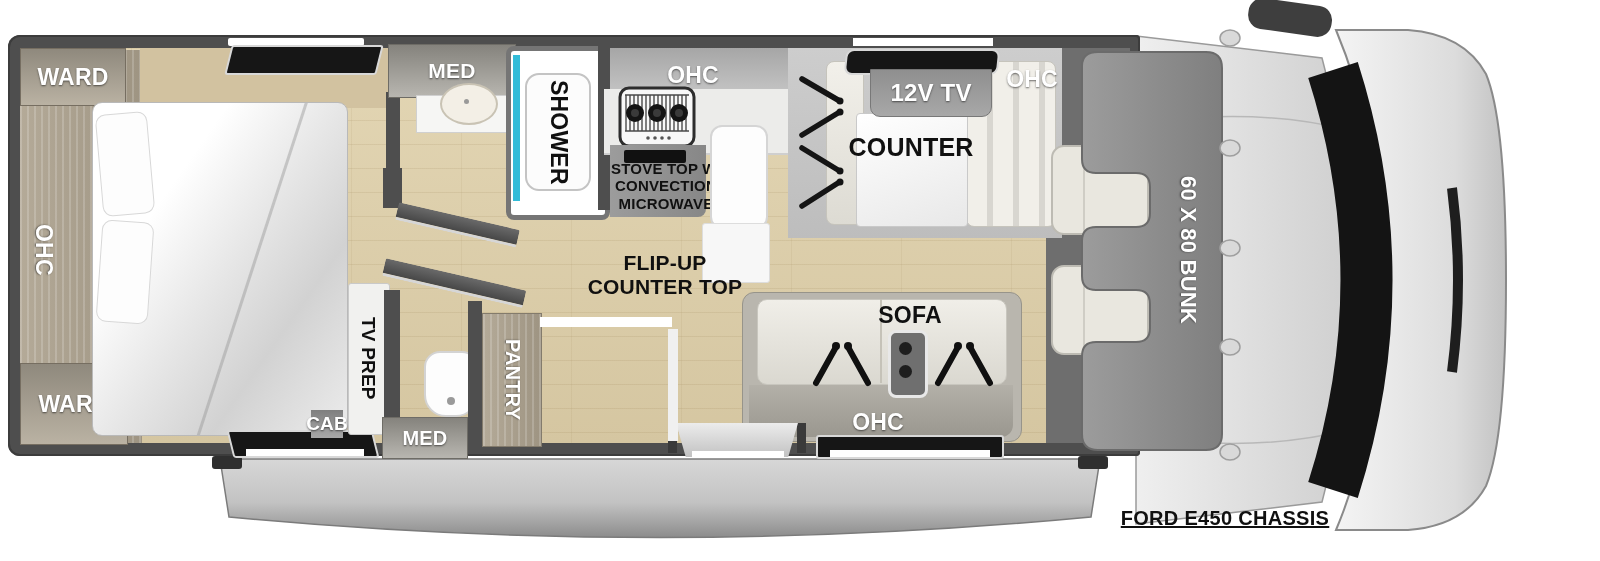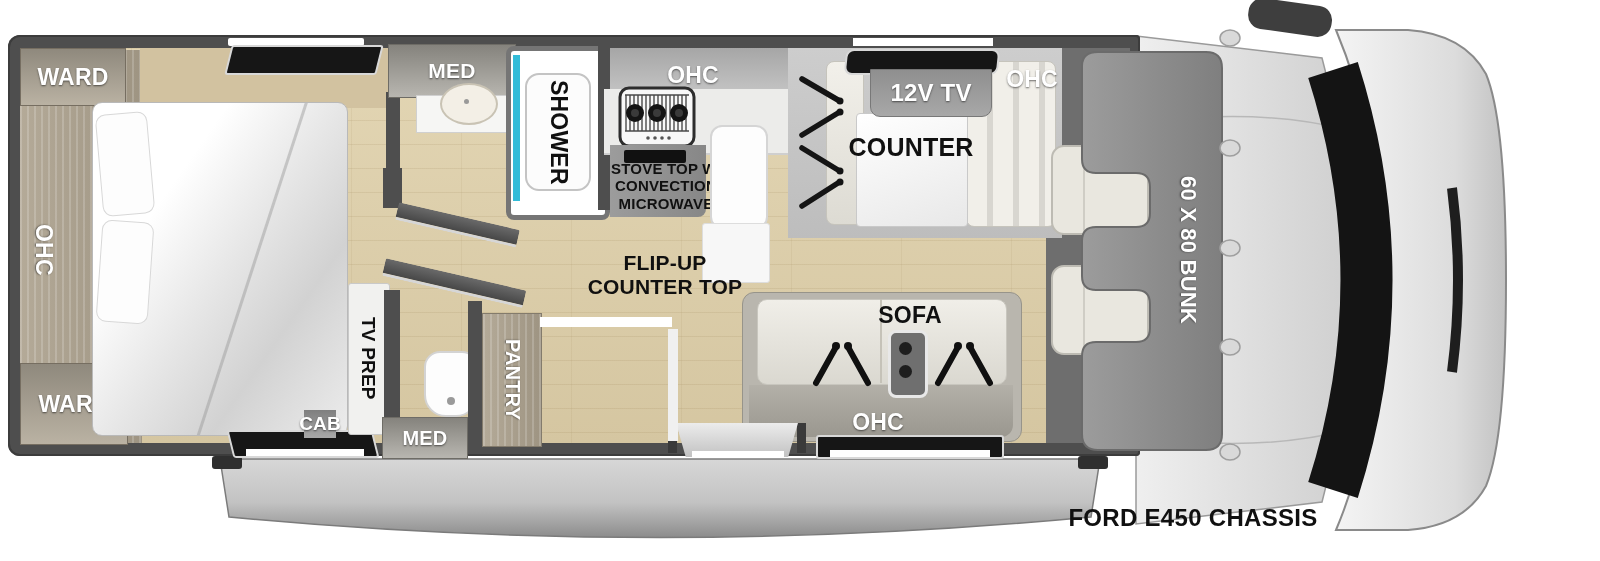--- a/index.html
+++ b/index.html
@@ -94,21 +94,21 @@
       <div class="abs" style="left:150px;top:-20px;width:3px;height:420px;background:rgba(150,150,150,.45);transform:rotate(18deg);"></div>
     </div>
 
     <div class="abs" style="left:220px;top:3px;width:136px;height:8px;background:#fff;border-radius:2px;"></div>
     <div class="abs win" style="left:220px;top:10px;width:148px;height:26px;transform:skewX(-14deg);"></div>
     <div class="abs win" style="left:222px;top:395px;width:142px;height:24px;transform:skewX(14deg);"></div>
     <div class="abs" style="left:238px;top:414px;width:118px;height:7px;background:#fff;"></div>
 
     <div class="abs" style="left:340px;top:248px;width:40px;height:150px;background:#f1f1ef;border:1px solid #c9c9c9;border-radius:3px;"></div>
     <div class="abs ctr vert lb" style="left:344px;top:258px;width:32px;height:130px;font-size:19px;">TV PREP</div>
-    <div class="abs ctr" style="left:296px;top:375px;width:32px;height:28px;background:linear-gradient(180deg,#7f7f7f,#a8a8a8);">
+    <div class="abs ctr" style="left:303px;top:375px;width:32px;height:28px;background:linear-gradient(180deg,#7f7f7f,#a8a8a8);">
       <span class="lw" style="font-size:19px;">CAB</span>
     </div>
 
     <div class="abs wallseg" style="left:378px;top:57px;width:14px;height:84px;"></div>
     <div class="abs wallseg" style="left:375px;top:133px;width:19px;height:40px;"></div>
     <div class="abs door" style="left:389px;top:167px;width:124px;height:15px;transform:rotate(13deg);"></div>
     <div class="abs wallseg" style="left:376px;top:255px;width:16px;height:153px;"></div>
     <div class="abs door" style="left:376px;top:223px;width:144px;height:15px;transform:rotate(13deg);"></div>
 
     <div class="abs medbox ctr" style="left:380px;top:9px;width:126px;height:52px;">
@@ -259,15 +259,15 @@
     <g fill="#d9d9d9" stroke="#9f9f9f" stroke-width="1.5">
       <ellipse cx="1230" cy="38" rx="10" ry="8"></ellipse>
         <ellipse cx="1230" cy="148" rx="10" ry="8"></ellipse>
       <ellipse cx="1230" cy="248" rx="10" ry="8"></ellipse>
         <ellipse cx="1230" cy="347" rx="10" ry="8"></ellipse>
       <ellipse cx="1230" cy="452" rx="10" ry="8"></ellipse>
     </g>
   </svg>
   <div class="abs ctr vert lw" style="left:1166px;top:162px;width:44px;height:176px;font-size:22px;">60 X 80 BUNK</div>
 
-  <div class="abs ctr lb" style="left:1068px;top:505px;width:250px;height:26px;font-size:24px;letter-spacing:.3px;">FORD E450 CHASSIS</div>
+  <div class="abs ctr lb" style="left:1100px;top:505px;width:250px;height:26px;font-size:20px;letter-spacing:.3px;text-decoration:underline;">FORD E450 CHASSIS</div>
 
 </div>
 
 </body></html>

